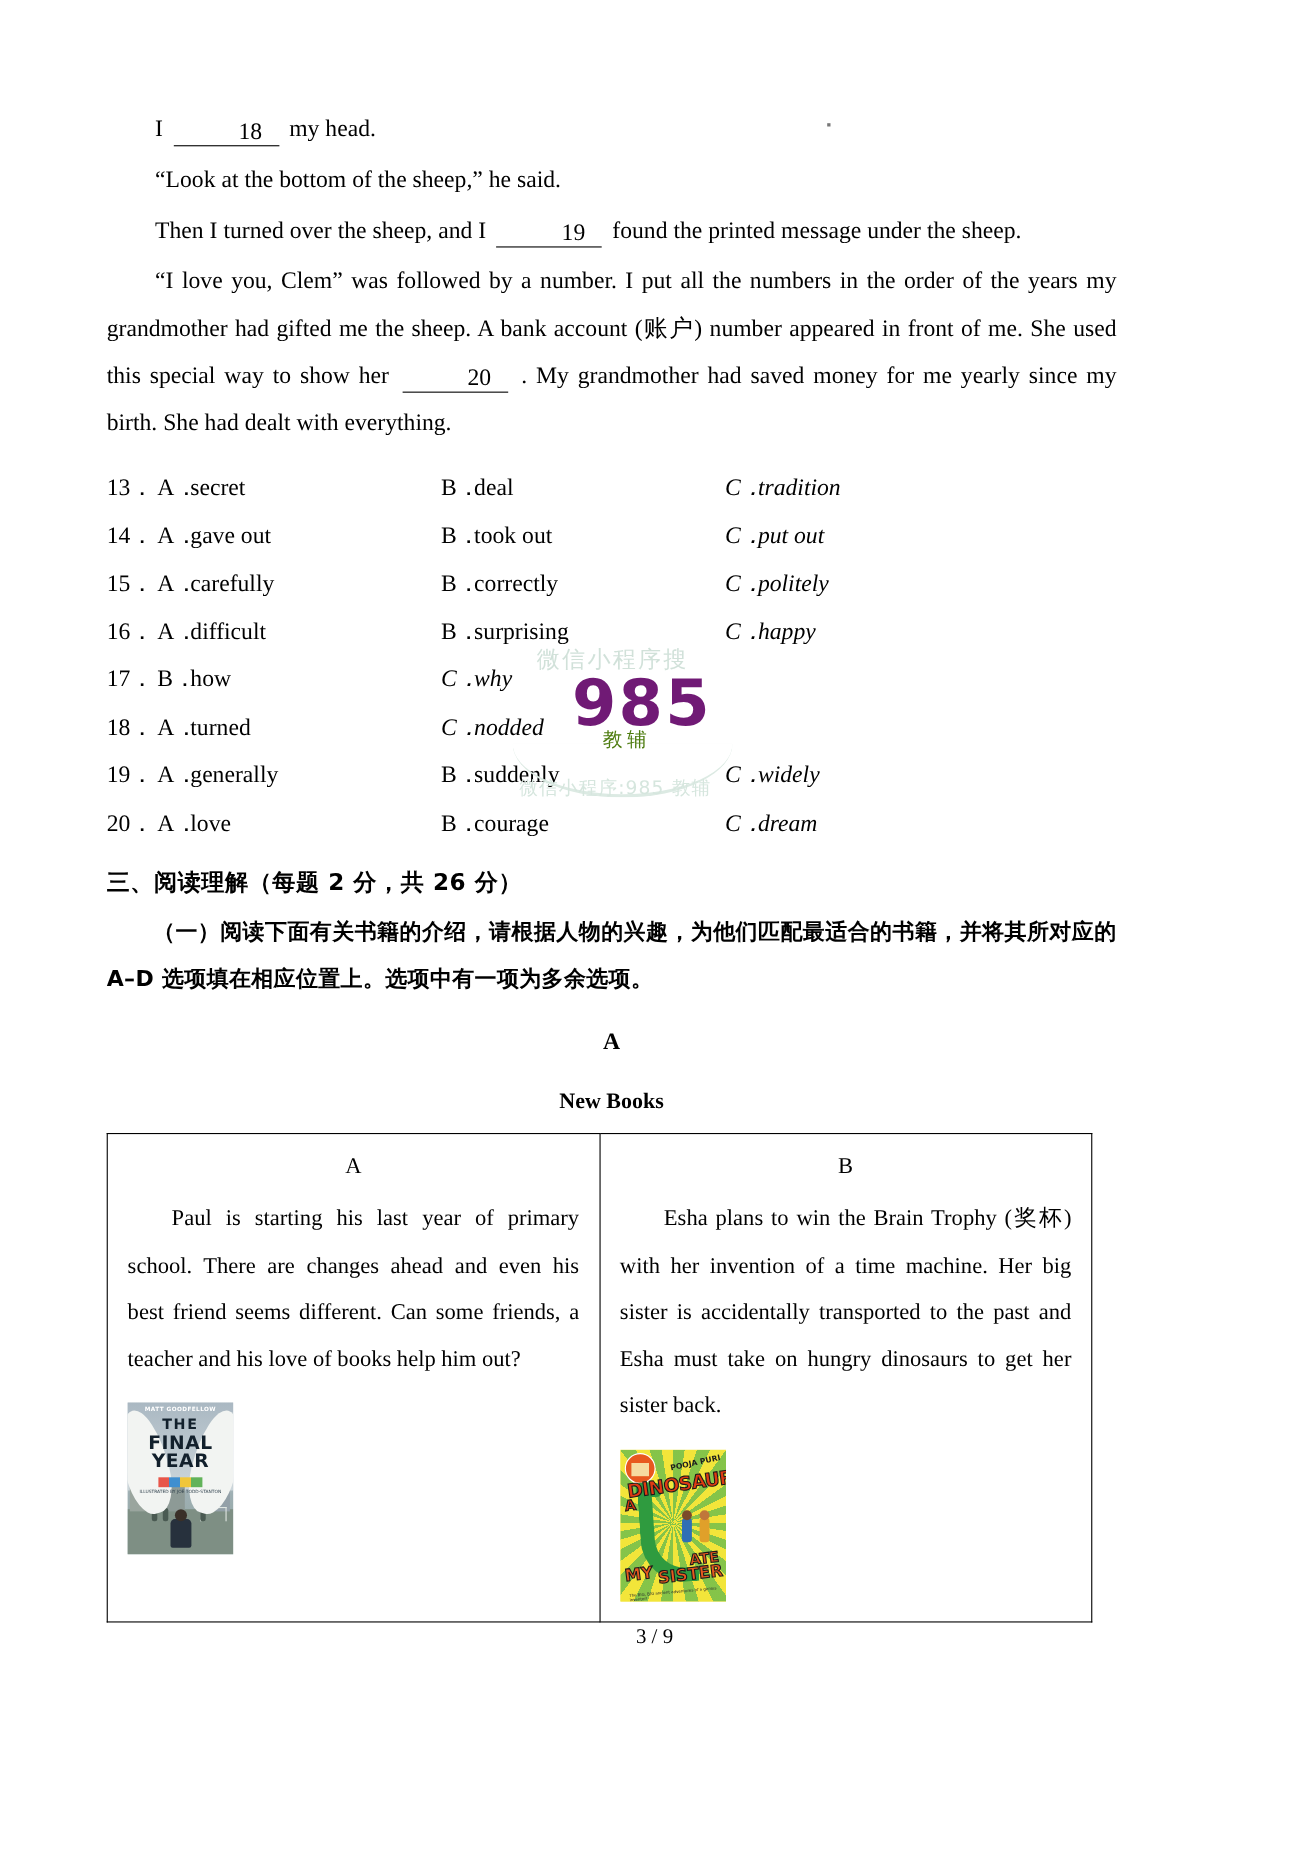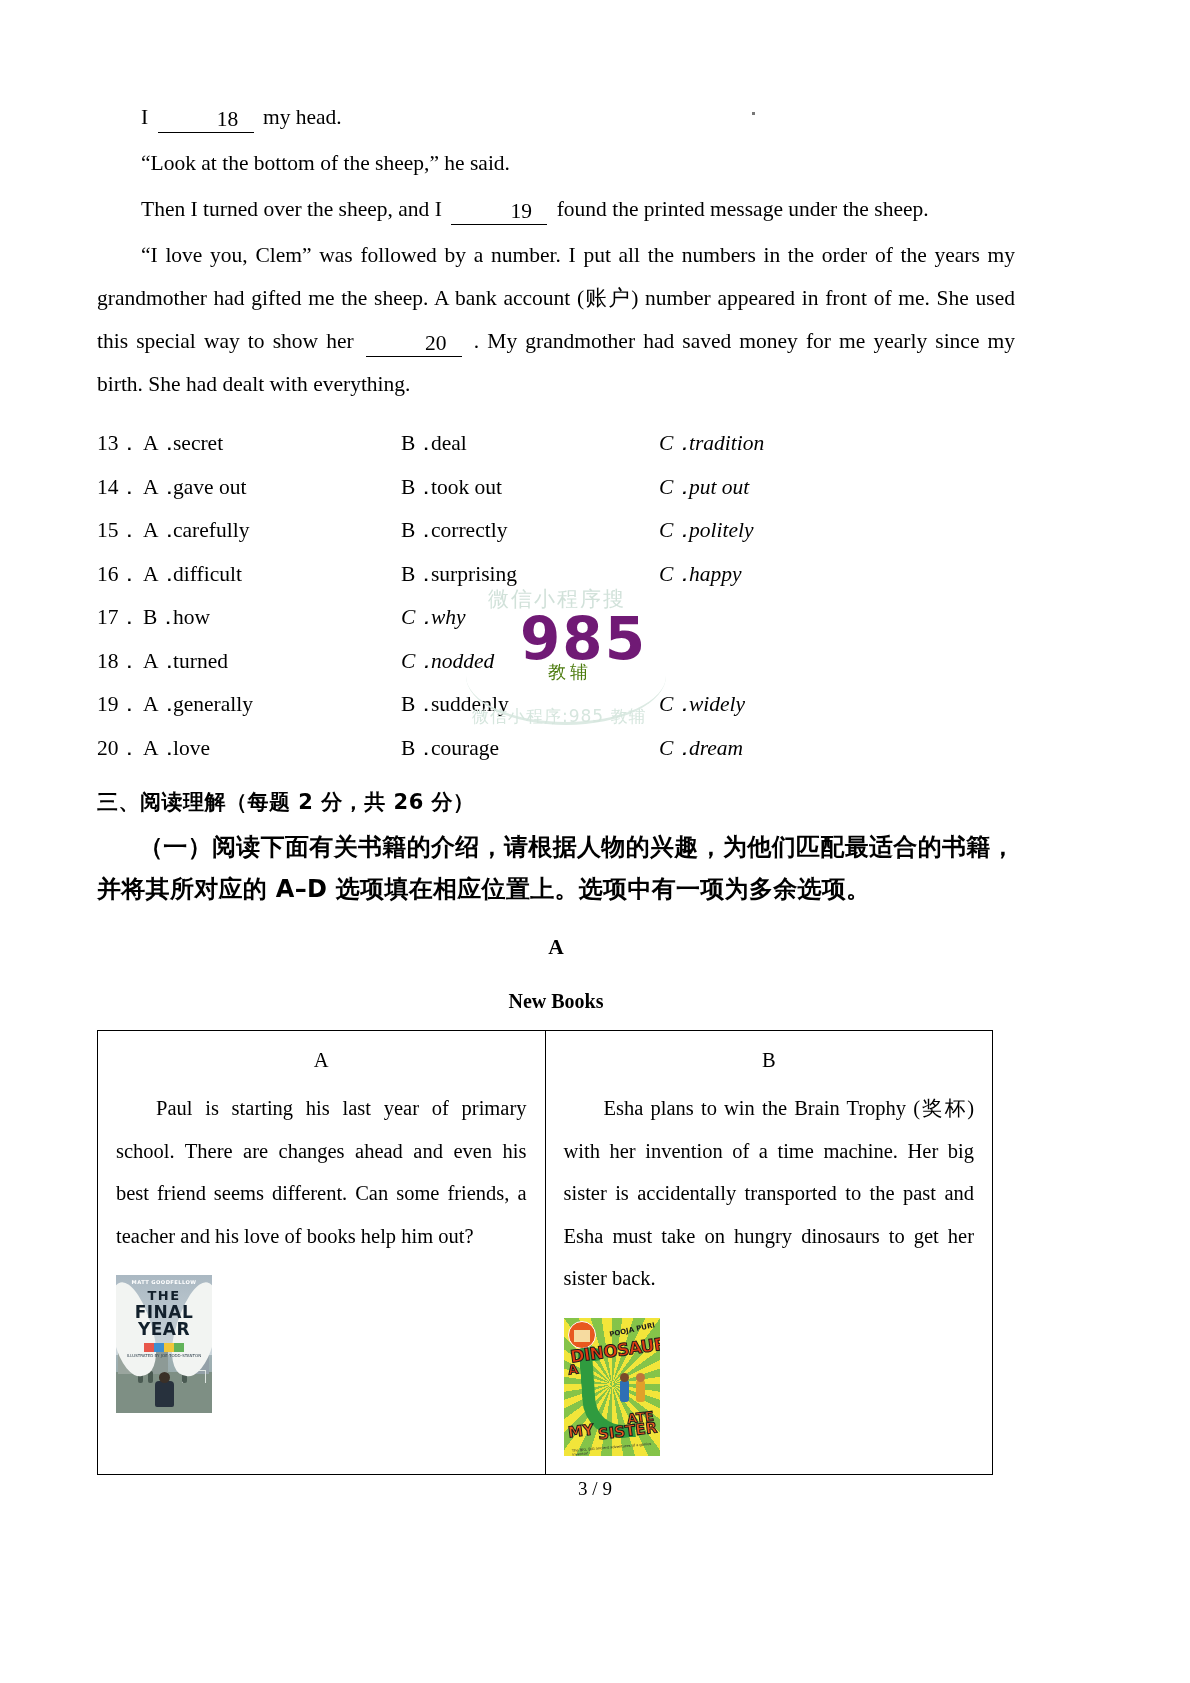--- a/index.html
+++ b/index.html
@@ -69,21 +69,21 @@
     font-family: "DejaVu Sans", "Liberation Sans", sans-serif;
     font-weight: bold;
     font-size: 21px;
     line-height: 40px;
     margin-top: 12px;
     letter-spacing: 0.5px;
   }
   .cn-para {
     font-family: "DejaVu Sans", "Liberation Sans", sans-serif;
     font-weight: bold;
-    font-size: 24px;
+    font-size: 20px;
     line-height: 42px;
     text-align: justify;
     text-justify: inter-ideograph;
     letter-spacing: 0.3px;
     margin-top: 4px;
   }
   .cn-para .ind { display: inline-block; width: 42px; }
 
   
   .center-bold {

